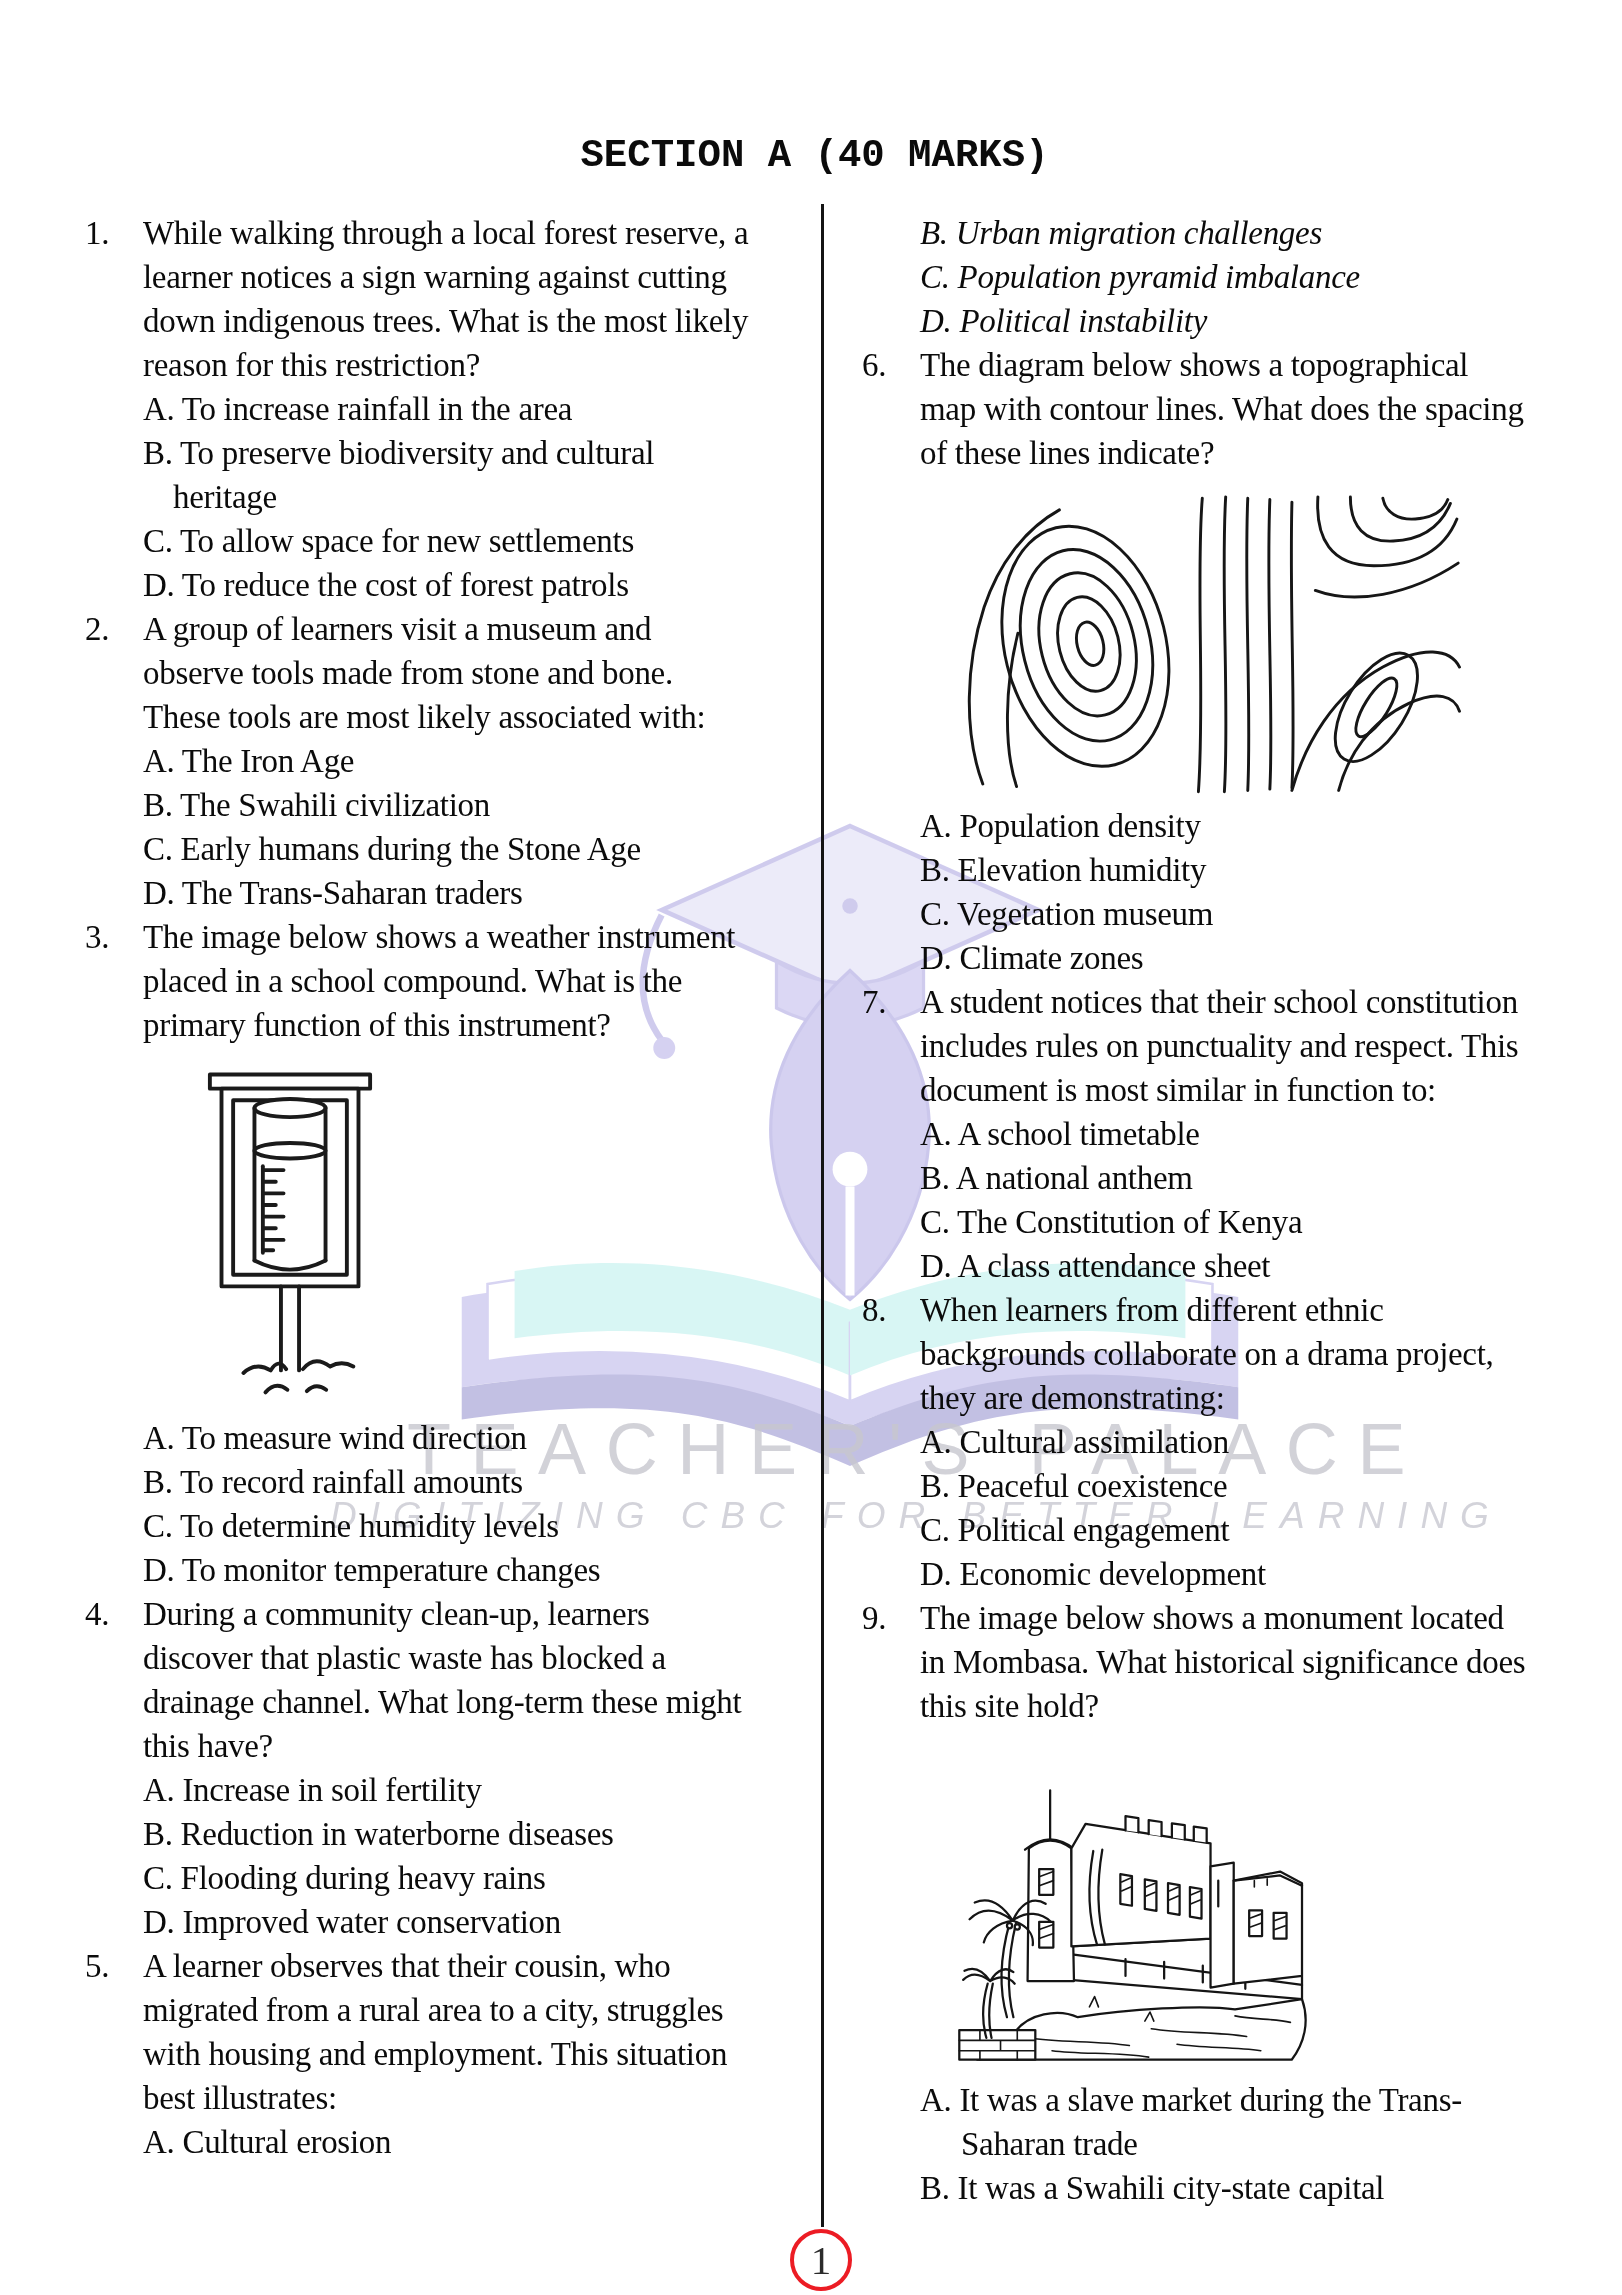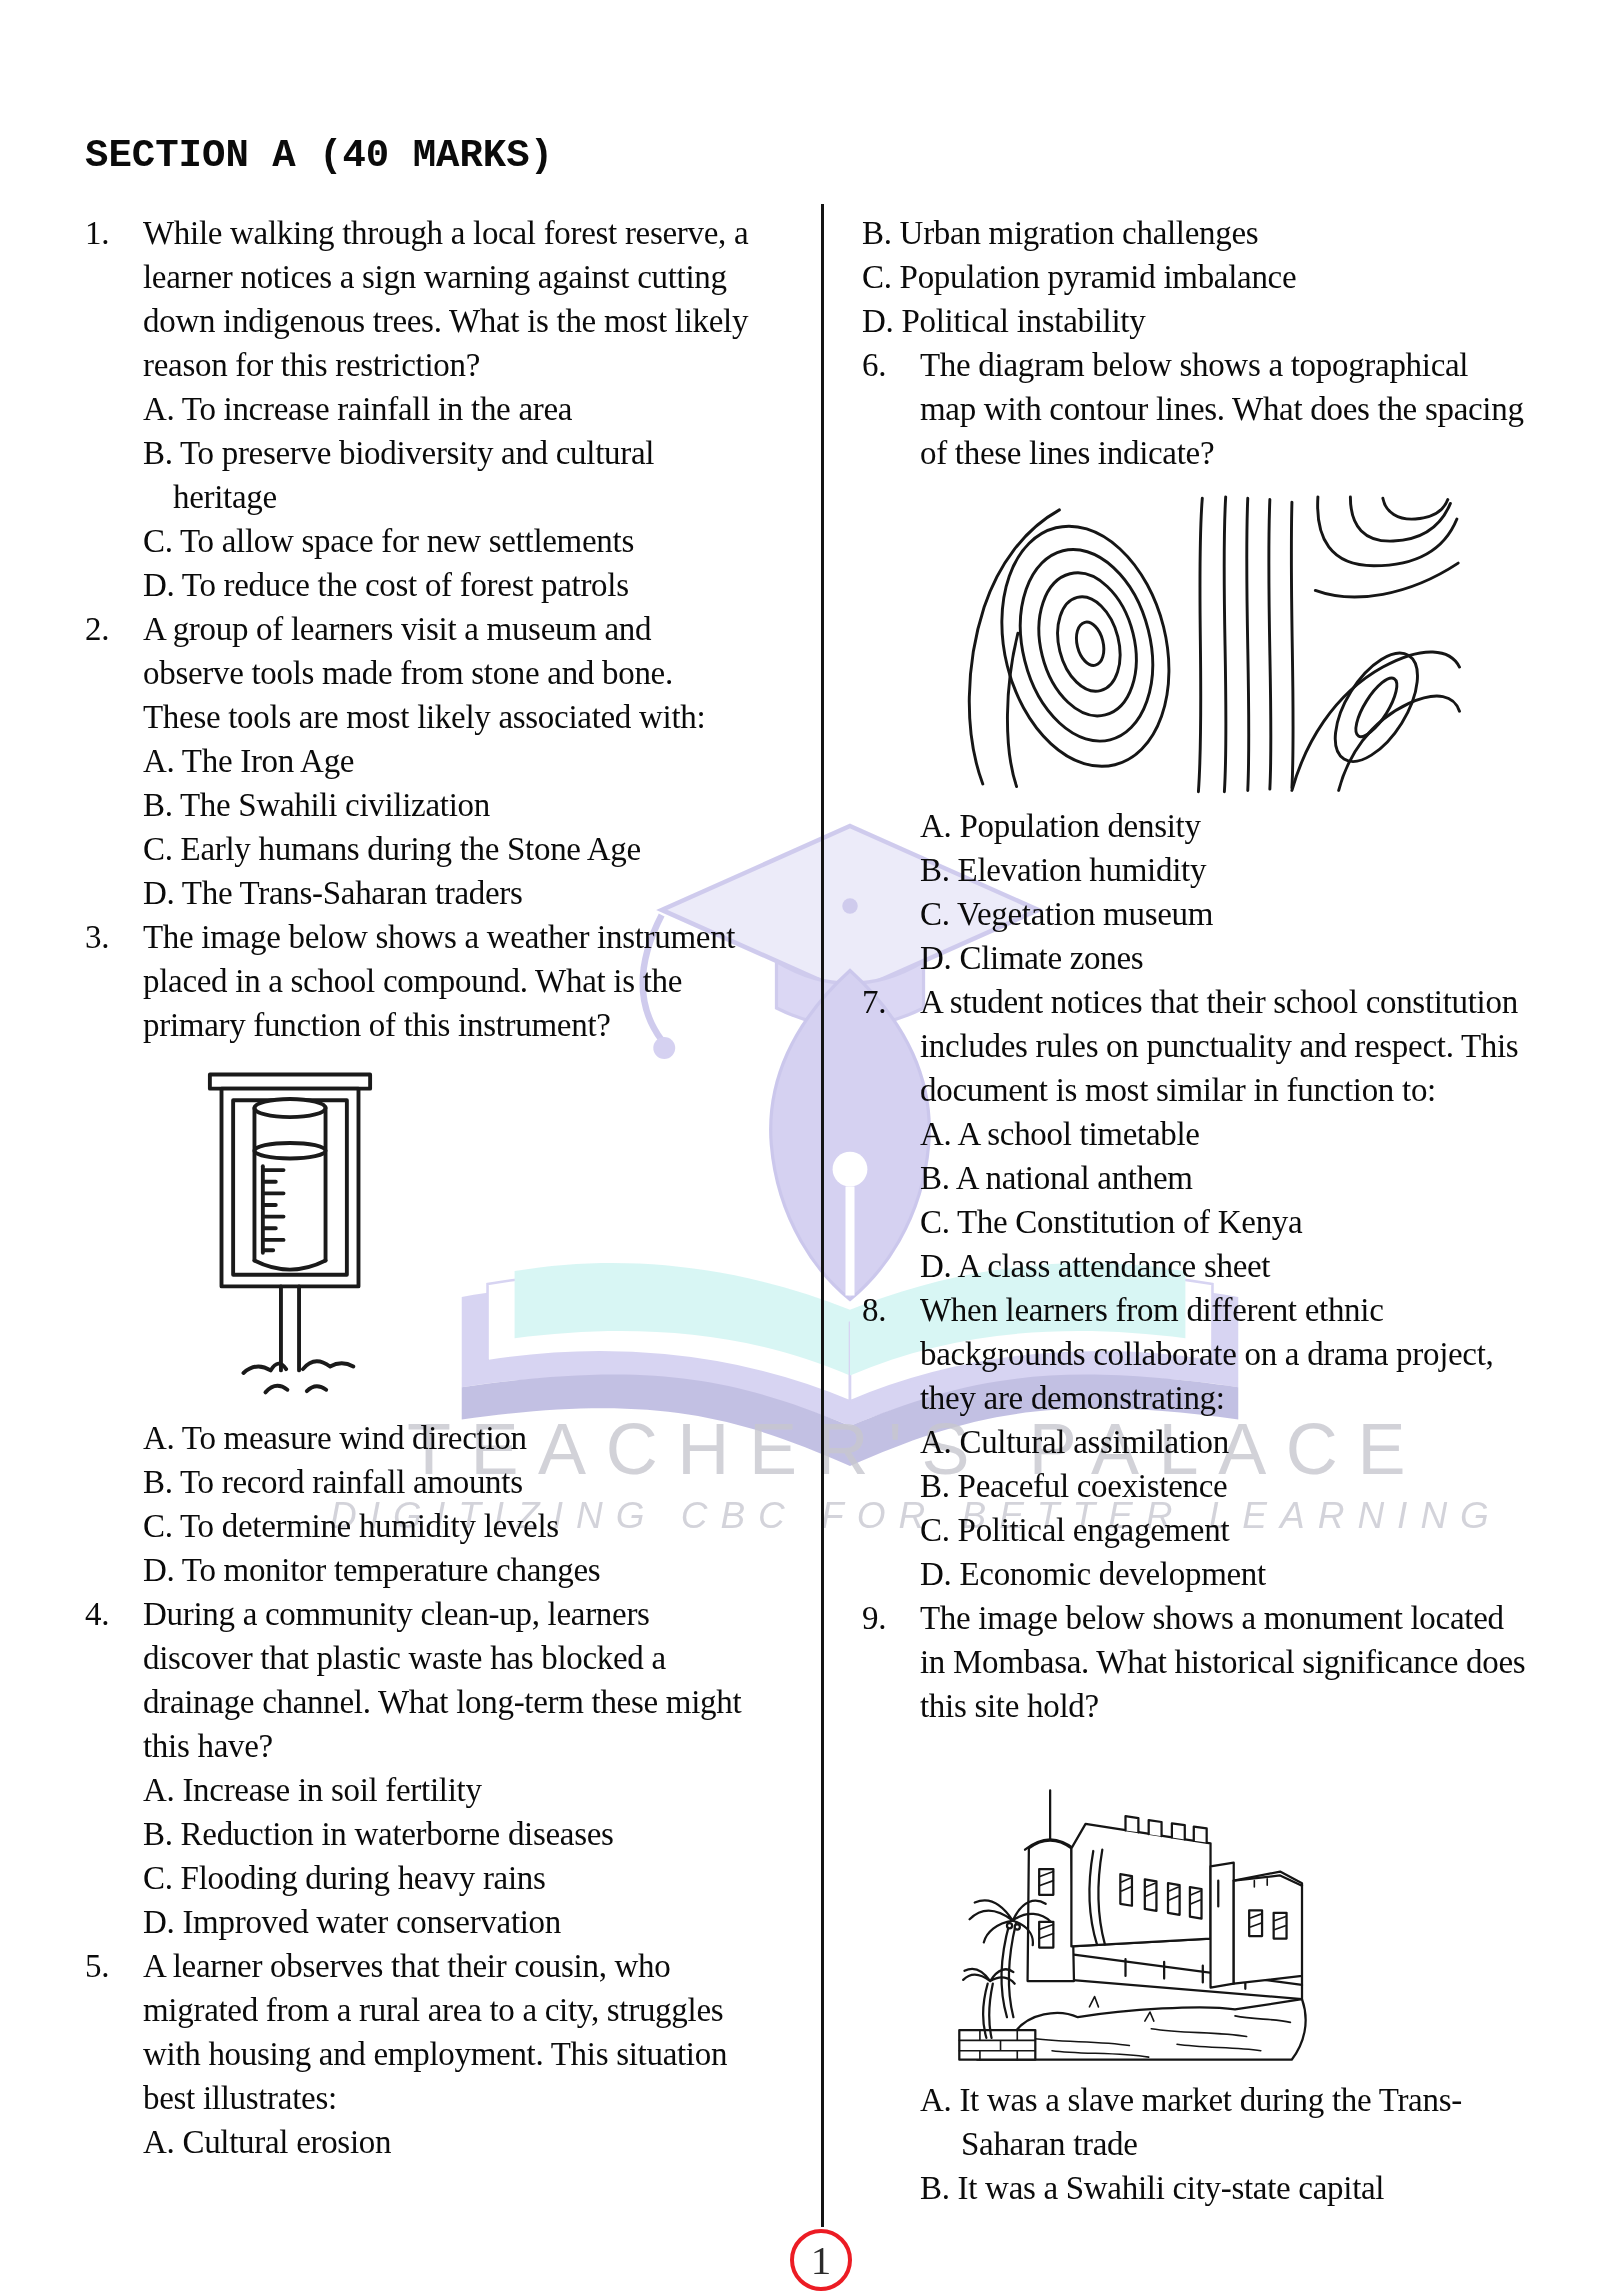--- a/index.html
+++ b/index.html
@@ -16,35 +16,35 @@
     letter-spacing:19.6px;color:#c7c7cf;opacity:.8;white-space:nowrap;
   }
   .wm-sub{
     left:170px;top:1495px;width:1492px;text-align:center;
     font-family:"Liberation Sans",sans-serif;font-style:italic;font-size:37px;
     letter-spacing:13px;color:#ccccd4;opacity:.85;white-space:nowrap;
   }
   
   .content{position:absolute;left:0;top:0;width:1623px;height:2295px;z-index:2;}
   .header{
-    position:absolute;left:85px;top:134px;width:1459px;
+    position:absolute;left:85px;top:134px;width:1459px;text-align:center;
     font-family:"Liberation Mono",monospace;font-weight:700;font-size:39px;
     letter-spacing:0;white-space:nowrap;
   }
   .divider{position:absolute;left:821px;top:204px;width:3.3px;height:2023px;background:#141414;}
   .col{position:absolute;top:211px;}
   .col-left{left:85px;width:733px;}
   .col-right{left:862px;width:743px;}
   .q{display:flex;}
   .qnum{flex:0 0 58px;font-size:33px;line-height:44px;letter-spacing:-0.3px;}
   .qbody{flex:1;}
   .qline{font-size:33px;line-height:44px;letter-spacing:-0.3px;white-space:nowrap;}
   .cont{margin-left:30px;}
   .cont-wide{margin-left:41px;}
-  .optgroup{}
+  .optgroup{margin-left:58px;font-style:italic;}
   .fig{display:block;}
   #fig-gauge{margin:19.6px 0 11.8px 63px;}
   #fig-contour{margin:18.3px 0 9.2px 34px;}
   #fig-fort{margin:56px 0 17px 11.8px;}
   .page-circle{
     position:absolute;left:790px;top:2229px;width:62px;height:62px;box-sizing:border-box;
     border:4.6px solid #ec1c24;border-radius:50%;background:#fff;
     display:flex;align-items:center;justify-content:center;
     font-size:41px;color:#2b2b2b;z-index:3;
   }

